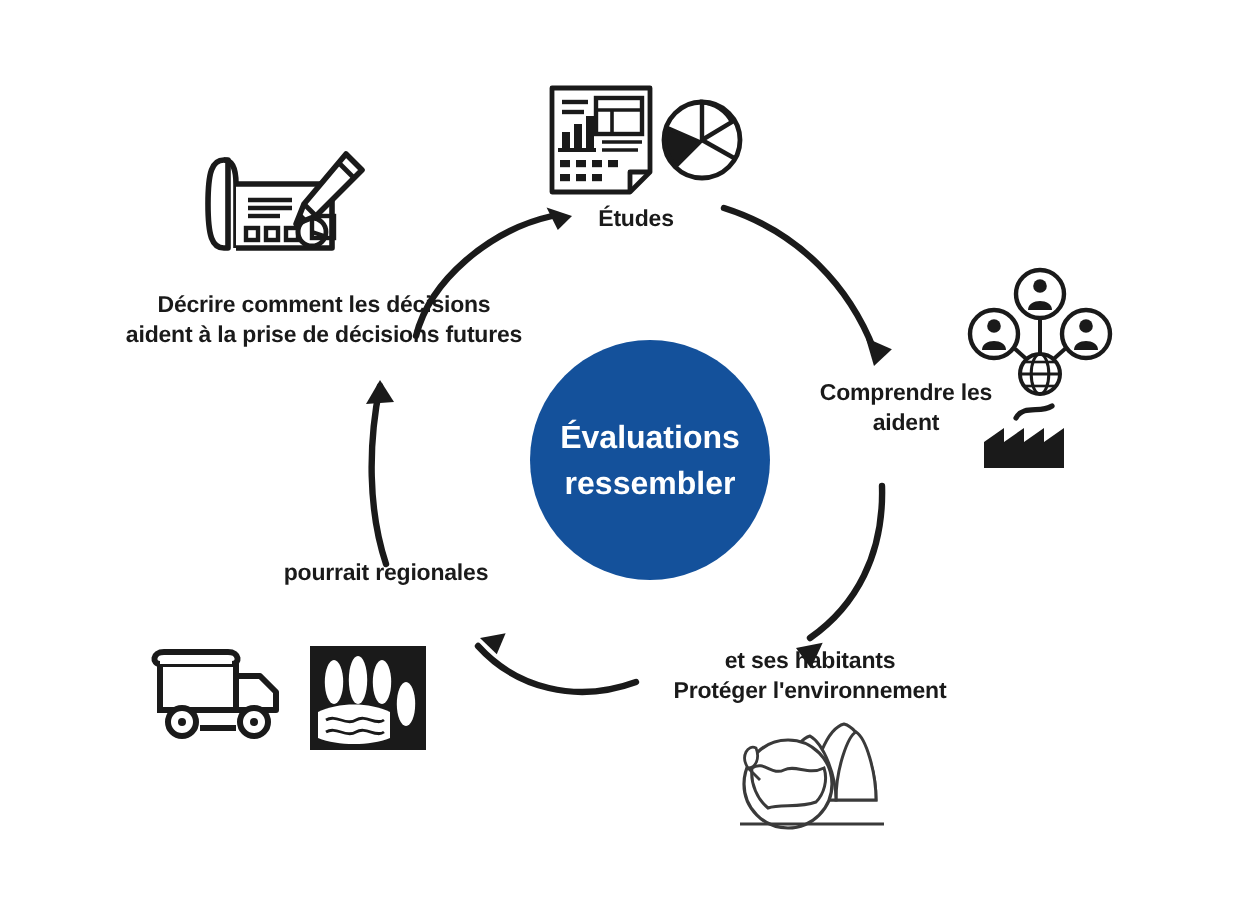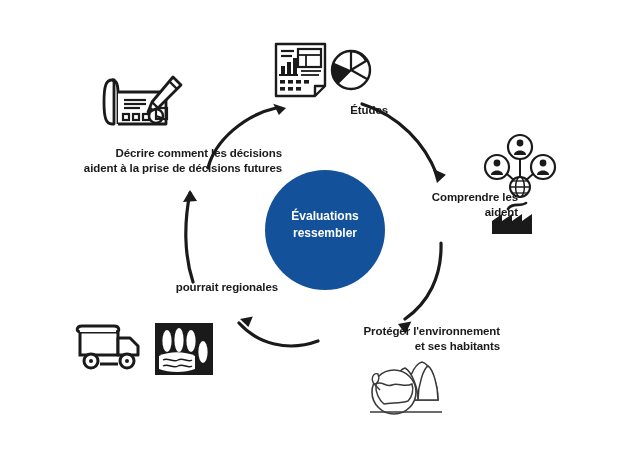--- a/index.html
+++ b/index.html
@@ -21,34 +21,34 @@
     height: 449px;
   }
   .svg-layer {
     position: absolute;
     left: 0; top: 0;
     width: 624px;
     height: 449px;
   }
   .node-label {
     position: absolute;
-    text-align: right;
+    text-align: center;
     font-weight: bold;
     color: #1a1a1a;
     font-size: 11.5px;
     line-height: 1.32;
     letter-spacing: -0.1px;
     white-space: nowrap;
   }
   .center-label {
     position: absolute;
     text-align: center;
     color: #ffffff;
     font-weight: bold;
-    font-size: 12px;
+    font-size: 16px;
     line-height: 1.45;
     white-space: nowrap;
   }
   .icon-box {
     position: absolute;
   }
   .icon-box svg { display: block; }
 </style>
 </head>
 <body>
@@ -174,22 +174,22 @@
       <circle cx="44" cy="36" r="22" fill="#ffffff" stroke="#3a3a3a" stroke-width="1.6"></circle>
       <path d="M26,28 C32,24 36,32 42,29 C48,26 54,32 62,28 C64,34 62,41 58,45 C50,48 40,46 34,48 C29,44 25,36 26,28 Z" fill="none" stroke="#3a3a3a" stroke-width="1.5"></path>
 
       <path d="M24,28 C20,22 24,16 28,18 C30,23 28,28 24,28 Z" fill="#ffffff" stroke="#3a3a3a" stroke-width="1.4"></path>
       <path d="M24,28 L30,34" fill="none" stroke="#3a3a3a" stroke-width="1.4"></path>
 
       <line x1="20" y1="56" x2="92" y2="56" stroke="#3a3a3a" stroke-width="1.5"></line>
     </svg>
   </div>
   <div class="node-label" style="left:310px; top:324px; width:190px;">
+    <div>et ses habitants</div>
     <div>Protéger l'environnement</div>
-    <div>et ses habitants</div>
   </div>
 
   <div class="icon-box" style="left:74px; top:322px;">
     <svg width="72" height="52" viewBox="0 0 72 52">
 
       <path d="M6,10 L44,10 L44,33 L6,33 Z" fill="#ffffff" stroke="#1a1a1a" stroke-width="3"></path>
       <path d="M6,10 C2,10 2,4 8,4 L40,4 C46,4 46,10 42,10" fill="#ffffff" stroke="#1a1a1a" stroke-width="3" stroke-linejoin="round"></path>
 
       <path d="M44,16 L56,16 L64,24 L64,33 L44,33 Z" fill="#ffffff" stroke="#1a1a1a" stroke-width="3" stroke-linejoin="round"></path>
 

